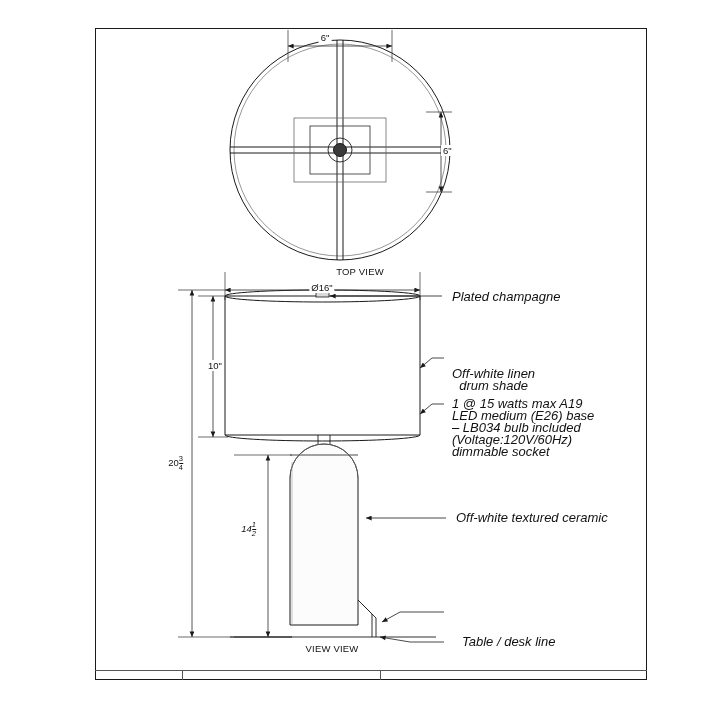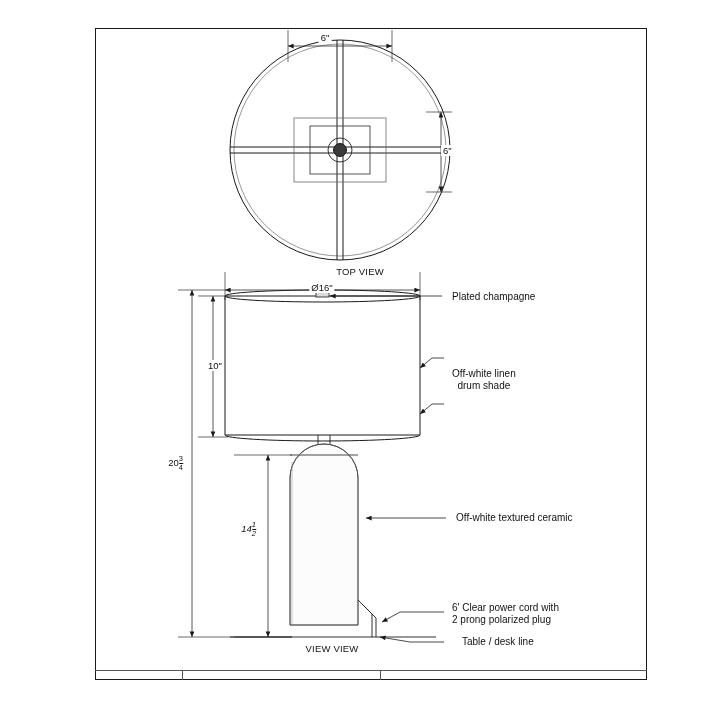--- a/index.html
+++ b/index.html
@@ -22,24 +22,25 @@
   }
   .ln {
     position: absolute;
     background: #1a1a1a;
   }
   .hline { height: 1px; }
   .vline { width: 1px; }
   .light { background: #555555; }
   .lbl {
     position: absolute;
-    font-size: 10px;
+    font-size: 13px;
     line-height: 12px;
     color: #111111;
     white-space: pre;
+    font-style: italic;
   }
   svg.overlay {
     position: absolute;
     left: 0;
     top: 0;
     width: 720px;
     height: 720px;
     overflow: visible;
   }
   .frac {
@@ -177,21 +178,24 @@
   </div>
 
   <div class="viewtitle" style="left:340px; top:266px; transform:translateX(-50%);margin-left:20px;">TOP VIEW</div>
   <div class="viewtitle" style="left:332px; top:643px; transform:translateX(-50%);">VIEW VIEW</div>
 
   <div class="lbl" style="left:452px; top:291px;">Plated champagne</div>
 
   <div class="lbl" style="left:452px; top:368px;text-align:center;">Off-white linen
 drum shade</div>
 
+  <div class="lbl" style="left:452px; top:398px;">1 @ 15 watts max A19
+LED medium (E26) base
+– LB034 bulb included
+(Voltage:120V/60Hz)
+dimmable socket</div>
 
   <div class="lbl" style="left:456px; top:512px;">Off-white textured ceramic</div>
 
-  <div class="lbl" style="left:452px; top:602px;">6' Clear power cord with
-2 prong polarized plug</div>
 
   <div class="lbl" style="left:452px; top:636px;margin-left:10px;">Table / desk line</div>
 
 </div>
 
 </body></html>

